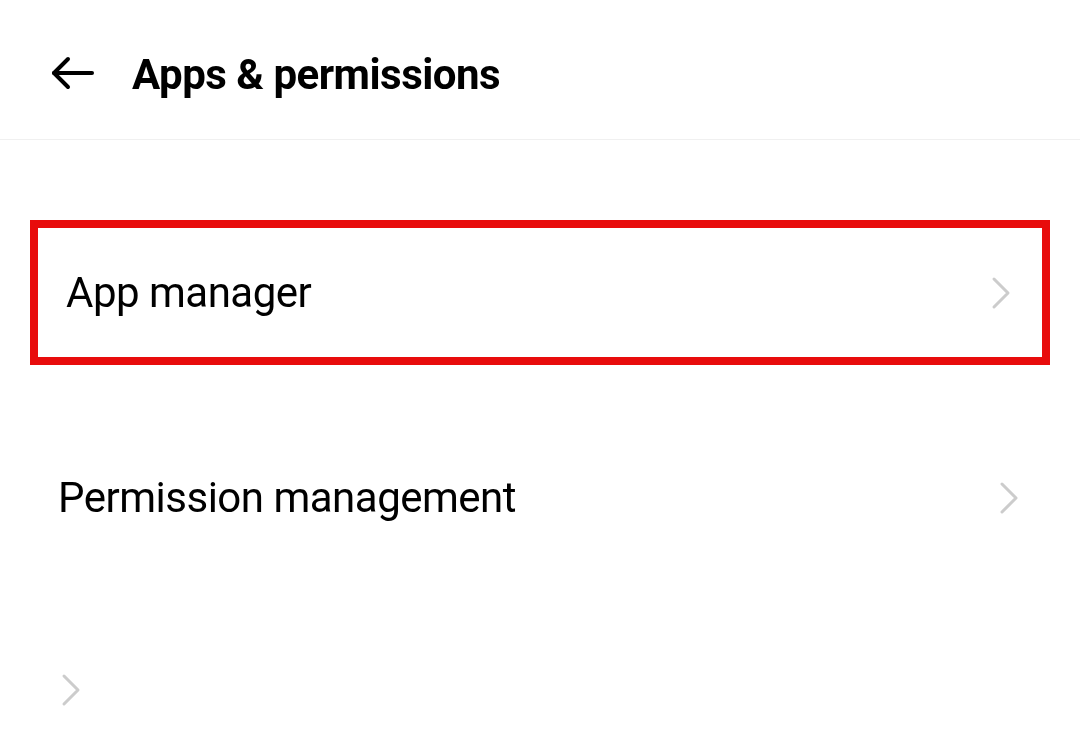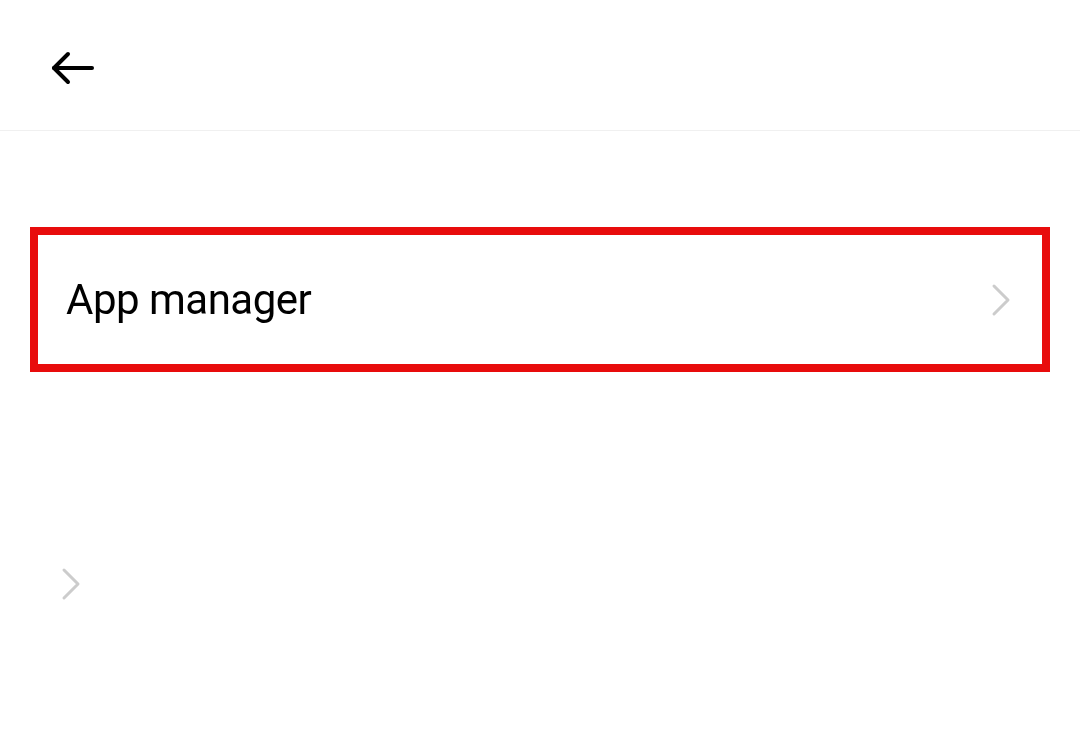--- a/index.html
+++ b/index.html
@@ -44,21 +44,21 @@
     }
     .menu-item {
       display: flex;
       align-items: center;
       justify-content: space-between;
       padding: 40px 58px 40px 58px;
       cursor: pointer;
       position: relative;
     }
     .menu-item.highlighted {
-      margin: 16px 30px;
+      margin: 0 30px;
       padding: 40px 28px 40px 28px;
       border: 8px solid #e80c0c;
     }
     .menu-label {
       font-size: 42px;
       font-weight: 400;
       color: #000000;
       letter-spacing: -0.5px;
     }
     .chevron {
@@ -81,35 +81,44 @@
 
 <div class="header">
   <div class="back-arrow">
     <span>
       <svg viewBox="0 0 44 36" fill="none" stroke="#000000" stroke-width="4" stroke-linecap="round" stroke-linejoin="round">
         <line x1="42" y1="18" x2="4" y2="18"></line>
         <polyline points="18,4 4,18 18,32"></polyline>
       </svg>
     </span>
   </div>
+  <div class="header-title">Apps &amp; permissions</div>
 </div>
 
 <div class="content">
 
   <div class="menu-item highlighted">
     <span class="menu-label">App manager</span>
     <span class="chevron">
       <svg viewBox="0 0 20 34" fill="none" stroke="#cccccc" stroke-width="3" stroke-linecap="round" stroke-linejoin="round">
         <polyline points="3,3 17,17 3,31"></polyline>
       </svg>
     </span>
   </div>
 
   <div class="spacer"></div>
 
+  <div class="menu-item">
+    <span class="menu-label">Permission management</span>
+    <span class="chevron">
+      <svg viewBox="0 0 20 34" fill="none" stroke="#cccccc" stroke-width="3" stroke-linecap="round" stroke-linejoin="round">
+        <polyline points="3,3 17,17 3,31"></polyline>
+      </svg>
+    </span>
+  </div>
 
   <div class="spacer"></div>
 
   <div class="menu-item">
     <span class="chevron">
       <svg viewBox="0 0 20 34" fill="none" stroke="#cccccc" stroke-width="3" stroke-linecap="round" stroke-linejoin="round">
         <polyline points="3,3 17,17 3,31"></polyline>
       </svg>
     </span>
   </div>

